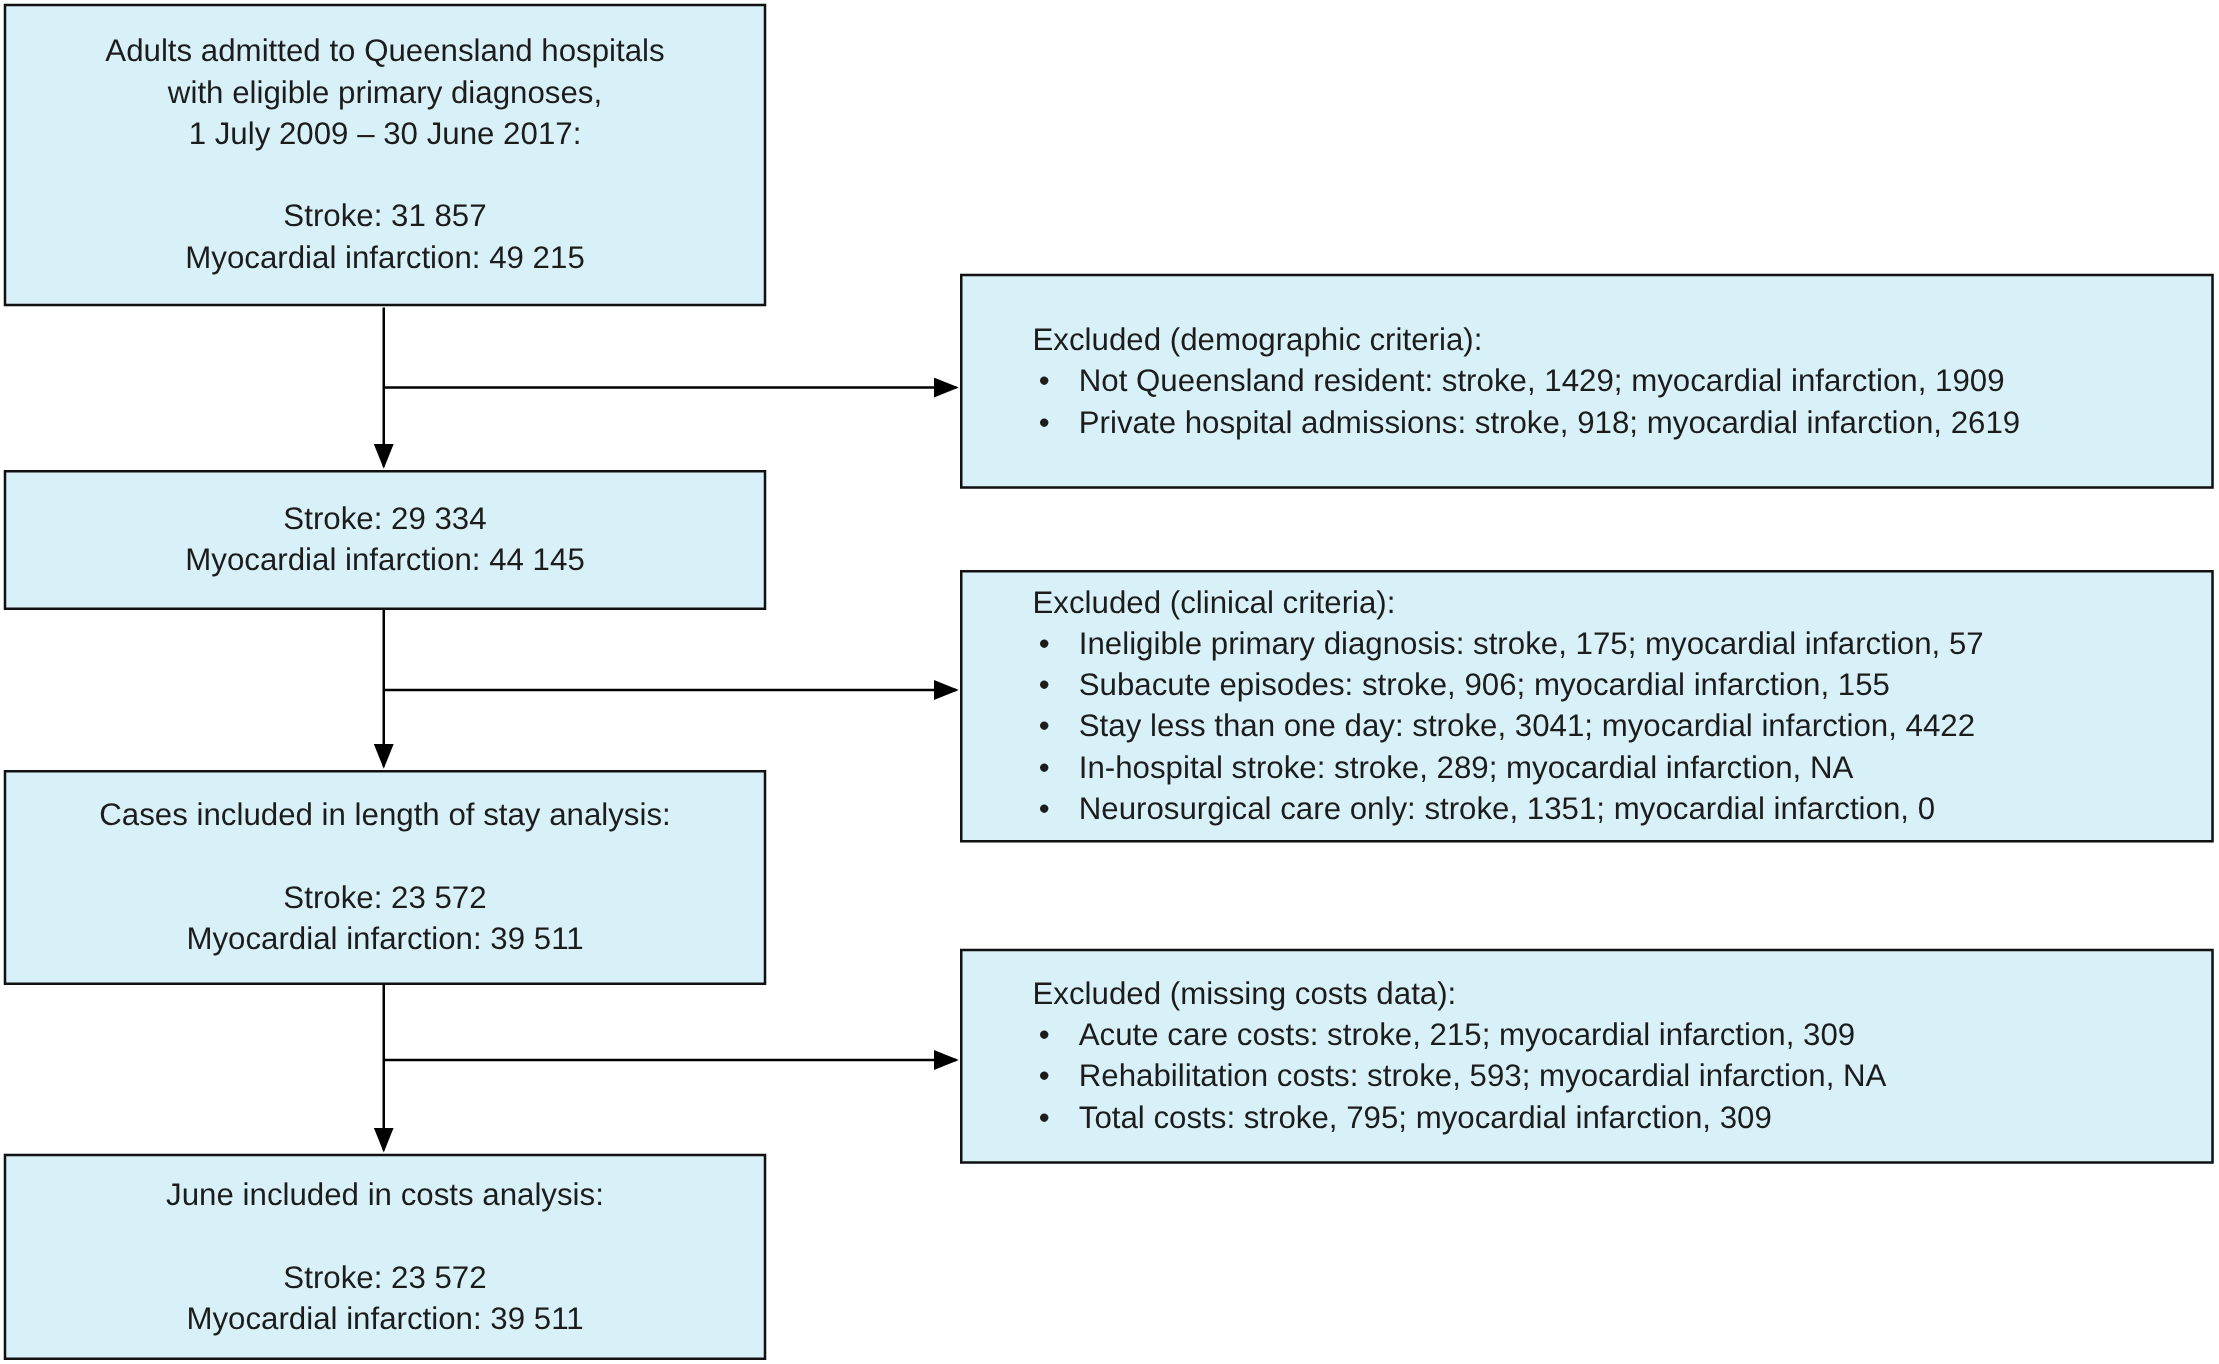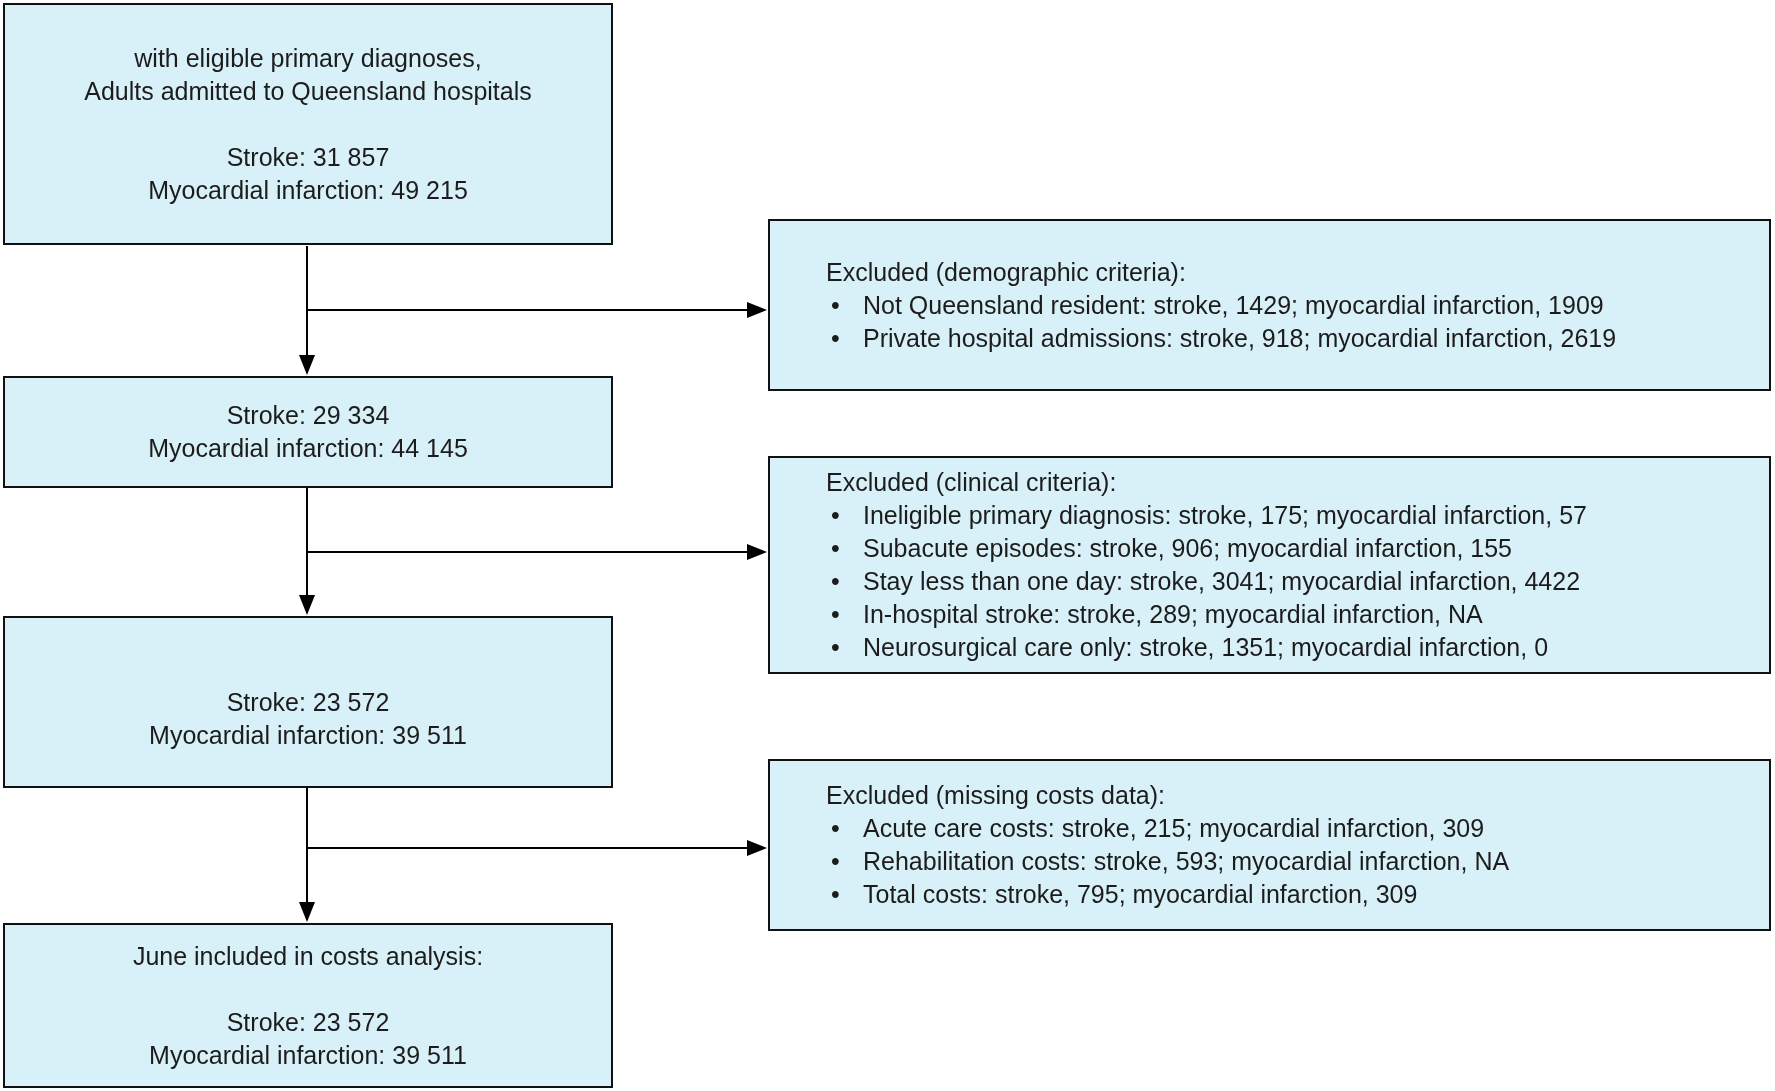--- a/index.html
+++ b/index.html
@@ -39,32 +39,34 @@
     </defs>
     <line x1="307" y1="246" x2="307" y2="373" marker-end="url(#arrowhead)"></line>
     <line x1="307" y1="310" x2="765" y2="310" marker-end="url(#arrowhead)"></line>
     <line x1="307" y1="488" x2="307" y2="613" marker-end="url(#arrowhead)"></line>
     <line x1="307" y1="552" x2="765" y2="552" marker-end="url(#arrowhead)"></line>
     <line x1="307" y1="788" x2="307" y2="920" marker-end="url(#arrowhead)"></line>
     <line x1="307" y1="848" x2="765" y2="848" marker-end="url(#arrowhead)"></line>
   </svg>
 
   <div class="box left-col" style="top:3px;height:242px;">
+    <span class="line">Adults admitted to Queensland hospitals</span>
     <span class="line">with eligible primary diagnoses,</span>
-    <span class="line">Adults admitted to Queensland hospitals</span>
+    <span class="line">1 July 2009 – 30 June 2017:</span>
     <span class="line values">Stroke: 31 857</span>
     <span class="line">Myocardial infarction: 49 215</span>
   </div>
 
   <div class="box left-col" style="top:376px;height:112px;">
     <span class="line">Stroke: 29 334</span>
     <span class="line">Myocardial infarction: 44 145</span>
   </div>
 
   <div class="box left-col" style="top:616px;height:172px;">
+    <span class="line">Cases included in length of stay analysis:</span>
     <span class="line values">Stroke: 23 572</span>
     <span class="line">Myocardial infarction: 39 511</span>
   </div>
 
   <div class="box left-col" style="top:923px;height:165px;">
     <span class="line">June included in costs analysis:</span>
     <span class="line values">Stroke: 23 572</span>
     <span class="line">Myocardial infarction: 39 511</span>
   </div>
 

